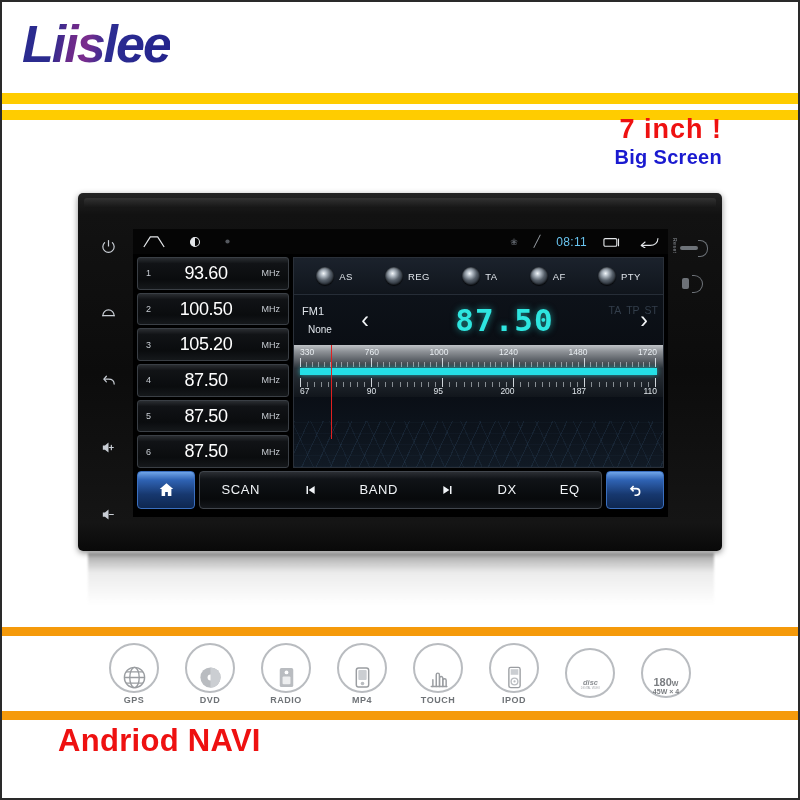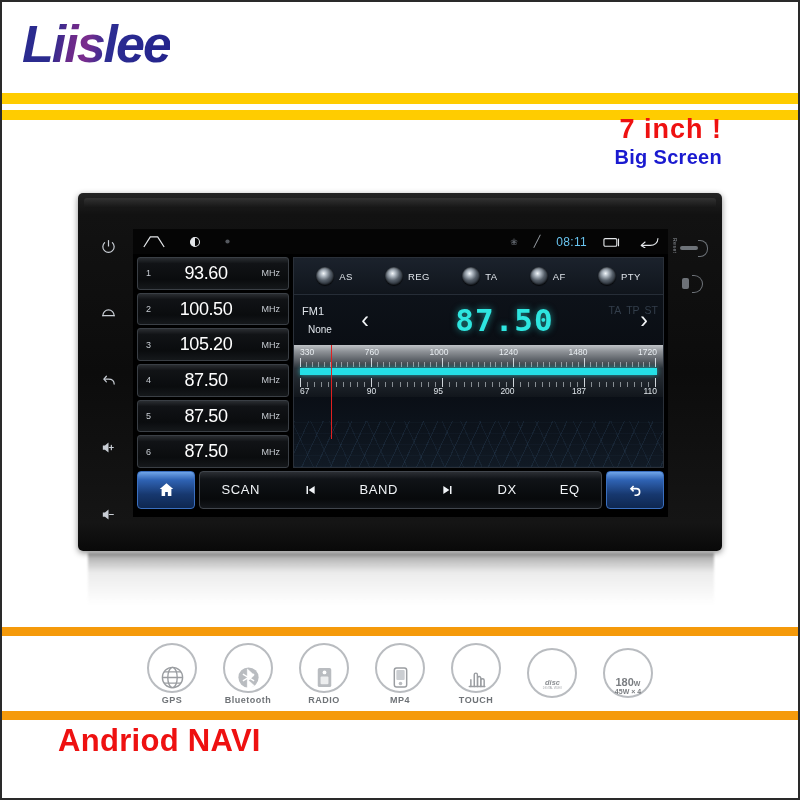--- a/index.html
+++ b/index.html
@@ -493,31 +493,31 @@
       <div class="feat-circ">
         <svg viewBox="0 0 24 24" fill="none" stroke="#9a9da1" stroke-width="1.2">
             <circle cx="12" cy="12" r="9"></circle>
             <ellipse cx="12" cy="12" rx="4.2" ry="9"></ellipse>
             <path d="M3 12h18M4.6 7h14.8M4.6 17h14.8"></path>
           </svg>
       </div>
       <div class="feat-lbl">GPS</div>
     </div>
 
+
     <div class="feat">
       <div class="feat-circ">
         <svg viewBox="0 0 24 24">
             <circle cx="12" cy="12" r="9" fill="#b9bcc0"></circle>
-            <path d="M11 4.5 17 10l-5 4.6 5 4.6-6 4.3V4.5z" fill="#ffffff" stroke="#ffffff" stroke-width=".6"></path>
-            <path d="M7 9l10 6M7 15l10-6" stroke="#ffffff" stroke-width="1.1" fill="none"></path>
-          </svg>
-      </div>
-      <div class="feat-lbl">Bluetooth</div>
-    </div>
-
+            <circle cx="12" cy="12" r="2.6" fill="#ffffff"></circle>
+            <path d="M12 3a9 9 0 0 1 0 18z" fill="#cbced2"></path>
+          </svg>
+      </div>
+      <div class="feat-lbl">DVD</div>
+    </div>
 
     <div class="feat">
       <div class="feat-circ">
         <svg viewBox="0 0 24 24">
             <rect x="6" y="3.5" width="12" height="17" rx="1.5" fill="#b9bcc0"></rect>
             <circle cx="12" cy="7.5" r="1.7" fill="#ffffff"></circle>
             <rect x="8.5" y="11" width="7" height="7" rx="1" fill="#ffffff" opacity=".75"></rect>
           </svg>
       </div>
       <div class="feat-lbl">RADIO</div>
@@ -539,20 +539,31 @@
     <div class="feat">
       <div class="feat-circ">
         <svg viewBox="0 0 24 24" fill="none" stroke="#9a9da1" stroke-width="1.3">
             <path d="M7 20v-6M10 20V9.5a1.4 1.4 0 0 1 2.8 0V20M13 20v-7.5a1.4 1.4 0 0 1 2.8 0V20M16 20v-5.5a1.4 1.4 0 0 1 2.8 0V20" stroke-linecap="round"></path>
             <path d="M5.6 20h13.8" stroke-linecap="round"></path>
           </svg>
       </div>
       <div class="feat-lbl">TOUCH</div>
     </div>
 
+    <div class="feat">
+      <div class="feat-circ">
+        <svg viewBox="0 0 24 24">
+            <rect x="7" y="3" width="10" height="18" rx="1.6" fill="none" stroke="#9a9da1" stroke-width="1.2"></rect>
+            <rect x="8.6" y="4.6" width="6.8" height="5" fill="#cbced2"></rect>
+            <circle cx="12" cy="15.5" r="3" fill="none" stroke="#b9bcc0" stroke-width="1.2"></circle>
+            <circle cx="12" cy="15.5" r="1" fill="#b9bcc0"></circle>
+          </svg>
+      </div>
+      <div class="feat-lbl">IPOD</div>
+    </div>
 
     <div class="feat">
       <div class="feat-circ">
         <svg viewBox="0 0 40 24">
             <text x="20" y="15" font-family="Liberation Sans" font-size="11" font-weight="bold" fill="#8d9094" text-anchor="middle" font-style="italic">disc</text>
             <text x="20" y="21" font-family="Liberation Sans" font-size="4" fill="#a3a6aa" text-anchor="middle">DIGITAL VIDEO</text>
           </svg>
       </div>
       <div class="feat-lbl"></div>
     </div>

